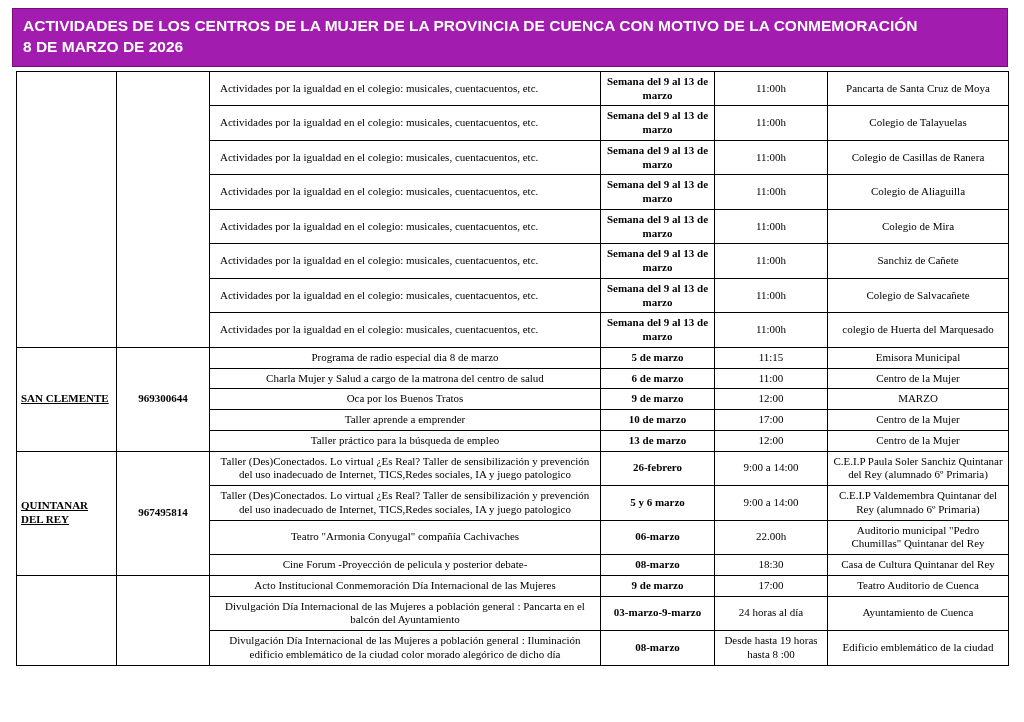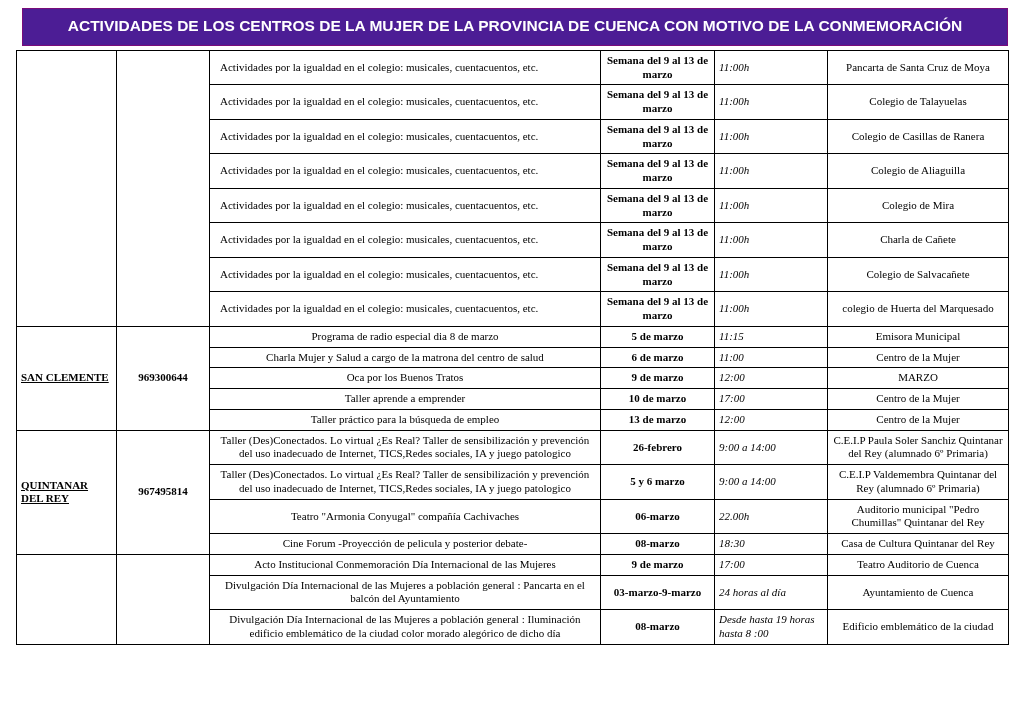--- a/index.html
+++ b/index.html
@@ -10,24 +10,24 @@
     font-family: "Liberation Serif", serif;
   }
   .page {
     width: 1024px;
     height: 722px;
     position: relative;
     background: #ffffff;
     overflow: hidden;
   }
   .title-banner {
-    margin: 8px 16px 0 22px;
-    background: #4c1d95;
+    margin: 8px 16px 0 12px;
+    background: #a21caf;
     color: #ffffff;
-    text-align: center;
+    text-align: left;
     font-family: "Liberation Sans", sans-serif;
     font-weight: bold;
     font-size: 15.5px;
     line-height: 1.35;
     padding: 7px 10px 8px 10px;
     border: 1px solid #7a0c7a;
   }
   .title-banner .line { display: block; }
   table.main {
     margin: 4px 23px 0 16px;
@@ -61,30 +61,31 @@
   }
   td.phone {
     text-align: center;
     font-family: "Liberation Sans", sans-serif;
     font-size: 11px;
     font-weight: bold;
   }
   td.activity { text-align: center; }
   td.activity.left { text-align: left; padding-left: 10px; }
   td.date { text-align: center; font-weight: bold; }
-  td.time { text-align: left; font-style: italic; }
+  td.time { text-align: center; }
   td.place { text-align: center; }
 </style>
 </head>
 <body>
 
 <div class="page">
 
   <div class="title-banner">
     <span class="line">ACTIVIDADES DE LOS CENTROS DE LA MUJER DE LA PROVINCIA DE CUENCA CON MOTIVO DE LA CONMEMORACIÓN</span>
+    <span class="line">8 DE MARZO DE 2026</span>
   </div>
 
   <table class="main">
     <colgroup>
       <col class="c-center">
       <col class="c-phone">
       <col class="c-act">
       <col class="c-date">
       <col class="c-time">
       <col class="c-place">
@@ -120,21 +121,21 @@
       <tr>
         <td class="activity left">Actividades por la igualdad en el colegio: musicales, cuentacuentos, etc.</td>
         <td class="date">Semana del 9 al 13 de marzo</td>
         <td class="time">11:00h</td>
         <td class="place">Colegio de Mira</td>
       </tr>
       <tr>
         <td class="activity left">Actividades por la igualdad en el colegio: musicales, cuentacuentos, etc.</td>
         <td class="date">Semana del 9 al 13 de marzo</td>
         <td class="time">11:00h</td>
-        <td class="place">Charla de Cañete</td>
+        <td class="place">Sanchiz de Cañete</td>
       </tr>
       <tr>
         <td class="activity left">Actividades por la igualdad en el colegio: musicales, cuentacuentos, etc.</td>
         <td class="date">Semana del 9 al 13 de marzo</td>
         <td class="time">11:00h</td>
         <td class="place">Colegio de Salvacañete</td>
       </tr>
       <tr>
         <td class="activity left">Actividades por la igualdad en el colegio: musicales, cuentacuentos, etc.</td>
         <td class="date">Semana del 9 al 13 de marzo</td>

